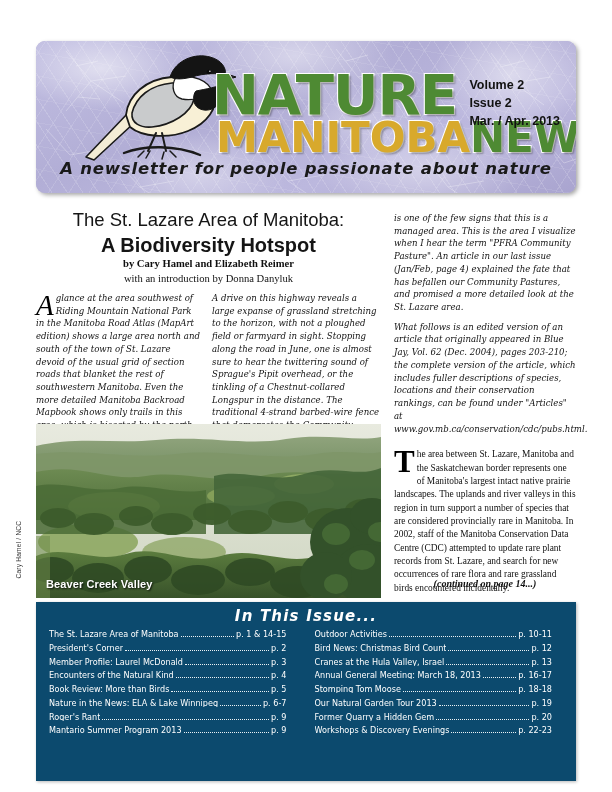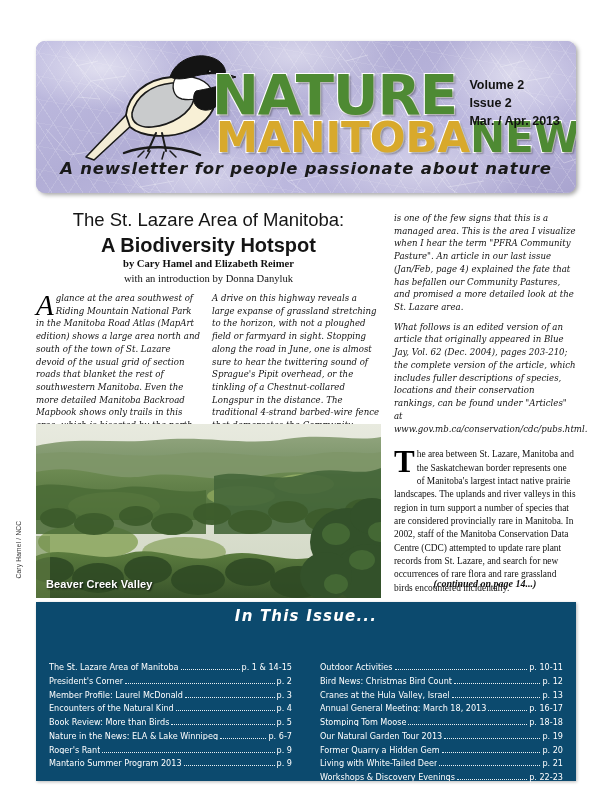--- a/index.html
+++ b/index.html
@@ -251,23 +251,22 @@
     font-family: "DejaVu Sans", sans-serif;
     font-weight: bold;
     font-style: italic;
     font-size: 15px;
     color: #ffffff;
     letter-spacing: 1.2px;
     padding-top: 5px;
   }
   .toc-cols {
     display: flex;
-    padding: 5px 13px 0 13px;
+    padding: 5px 24px 0 13px;
     gap: 28px;
-    margin-top: 33px;
   }
   .toc-col { flex: 1 1 0; min-width: 0; }
   .toc-row {
     display: flex;
     align-items: baseline;
     font-family: "DejaVu Sans", sans-serif;
     font-size: 8.1px;
     color: #ffffff;
     line-height: 1.0;
     margin-bottom: 4.6px;
@@ -524,24 +523,19 @@
           <span class="toc-label">Our Natural Garden Tour 2013</span>
           <span class="toc-dots"></span>
           <span class="toc-page">p. 19</span>
         </div>
         <div class="toc-row">
           <span class="toc-label">Former Quarry a Hidden Gem</span>
           <span class="toc-dots"></span>
           <span class="toc-page">p. 20</span>
         </div>
         <div class="toc-row">
-          <span class="toc-label">Living with White-Tailed Deer</span>
-          <span class="toc-dots"></span>
-          <span class="toc-page">p. 21</span>
-        </div>
-        <div class="toc-row">
           <span class="toc-label">Workshops &amp; Discovery Evenings</span>
           <span class="toc-dots"></span>
           <span class="toc-page">p. 22-23</span>
         </div>
       </div>
   </div>
 </div>
 
 </body></html>

